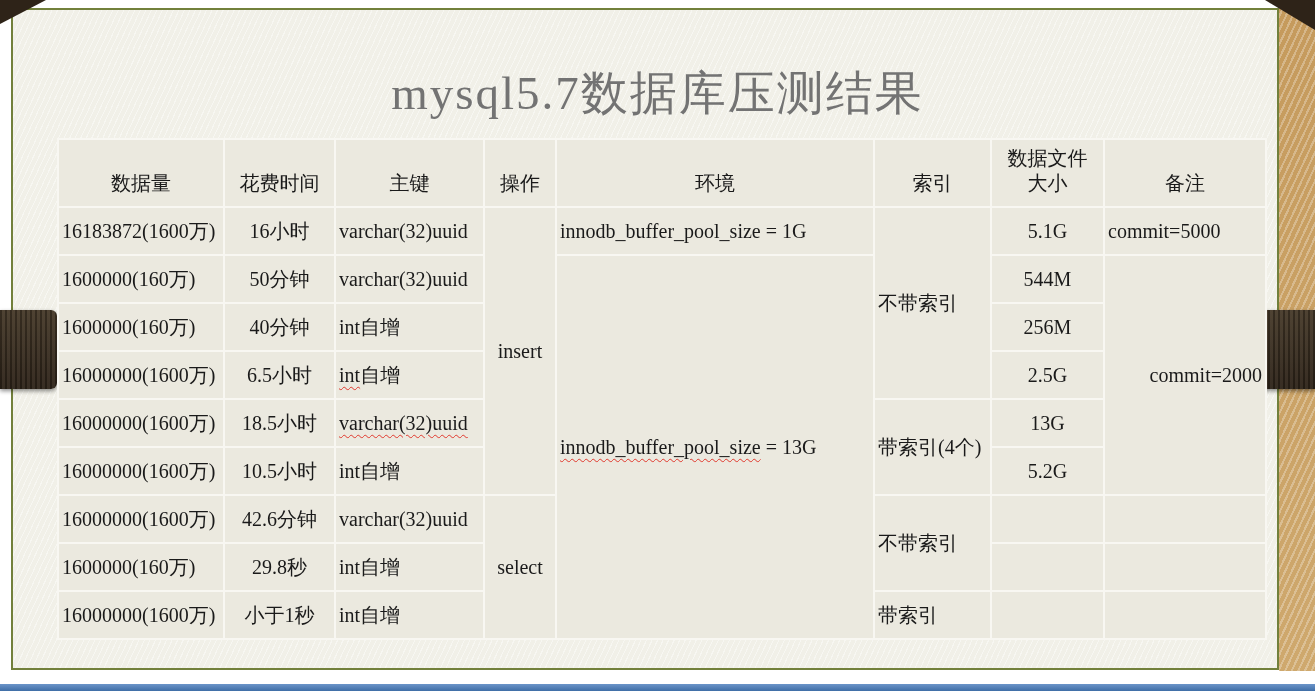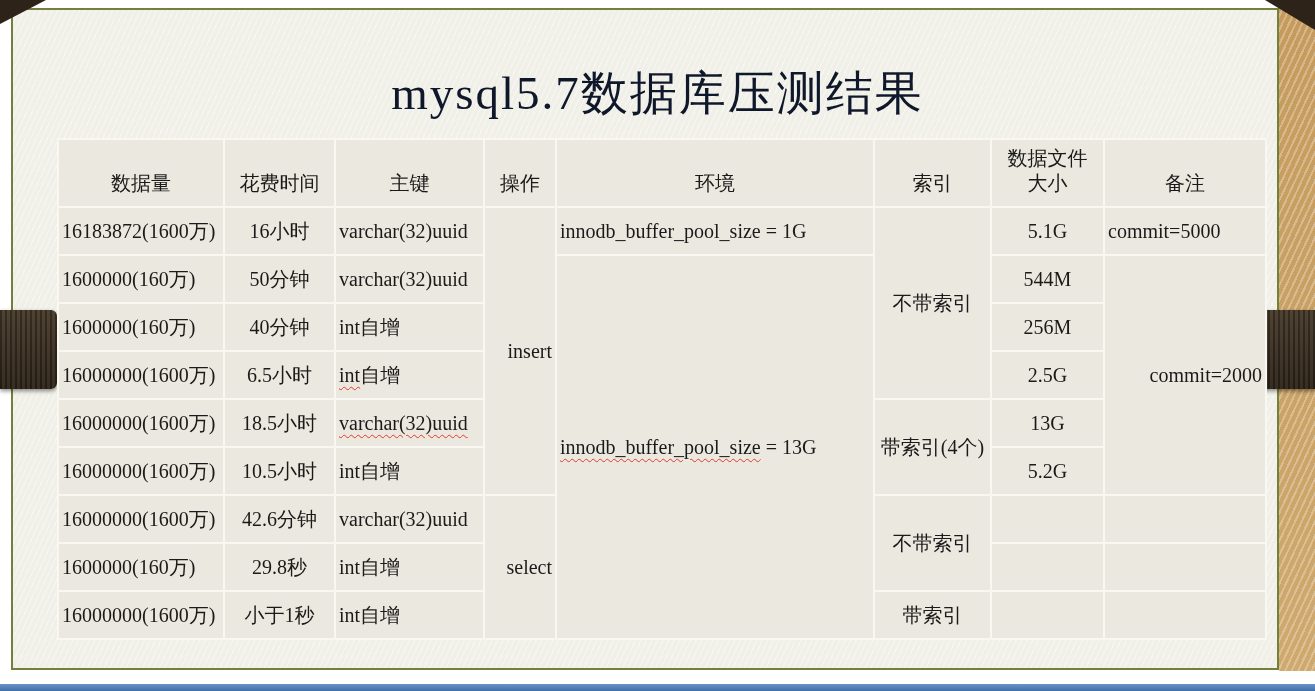--- a/index.html
+++ b/index.html
@@ -30,37 +30,37 @@
   .ribbon-left{left:0;border-radius:0 6px 6px 0;}
   .ribbon-right{right:0;border-radius:6px 0 0 6px;}
 
   
   .bottom-white{position:absolute;left:0;right:0;bottom:7px;height:13px;background:#ffffff;}
   .bottom-blue{position:absolute;left:0;right:0;bottom:0;height:7px;
     background:linear-gradient(#6b94c9,#3f6ea6);}
 
   
   .title{position:absolute;top:62px;left:0;width:1315px;text-align:center;
-    font-size:47px;color:#0f172a;letter-spacing:2px;}
+    font-size:47px;color:#737373;letter-spacing:2px;}
 
   
   .tbl-wrap{position:absolute;left:57px;top:138px;}
   table.bench{border-collapse:collapse;table-layout:fixed;width:1208px;
     background:#ebe9df;color:#1a1a1a;font-size:20px;}
   table.bench th, table.bench td{border:2px solid #f8f7f2;padding:0 3px;overflow:visible;}
   table.bench th{font-weight:normal;text-align:center;vertical-align:bottom;
     padding-bottom:10px;height:56px;white-space:pre-line;line-height:1.25;}
   table.bench td{vertical-align:middle;height:44px;white-space:nowrap;}
   tr.r{height:48px;}
   td.c-vol{text-align:left;}
   td.c-time{text-align:center;padding-left:5px;}
   td.c-key{text-align:left;padding-left:2px;}
-  td.c-op{text-align:right;padding-left:11px;}
+  td.c-op{text-align:center;padding-left:11px;}
   td.c-env{text-align:left;padding-left:12px;}
-  td.c-idx{text-align:center;}
+  td.c-idx{text-align:left;}
   td.c-size{text-align:center;border-radius:22px;}
   td.c-note-l{text-align:left;padding-left:4px;}
   td.c-note-c{text-align:right;}
   .sq{text-decoration:underline;text-decoration-style:wavy;text-decoration-color:#e0392e;
       text-decoration-thickness:1px;text-underline-offset:4px;}
 </style>
 </head>
 <body>
 
 <div id="stage">

